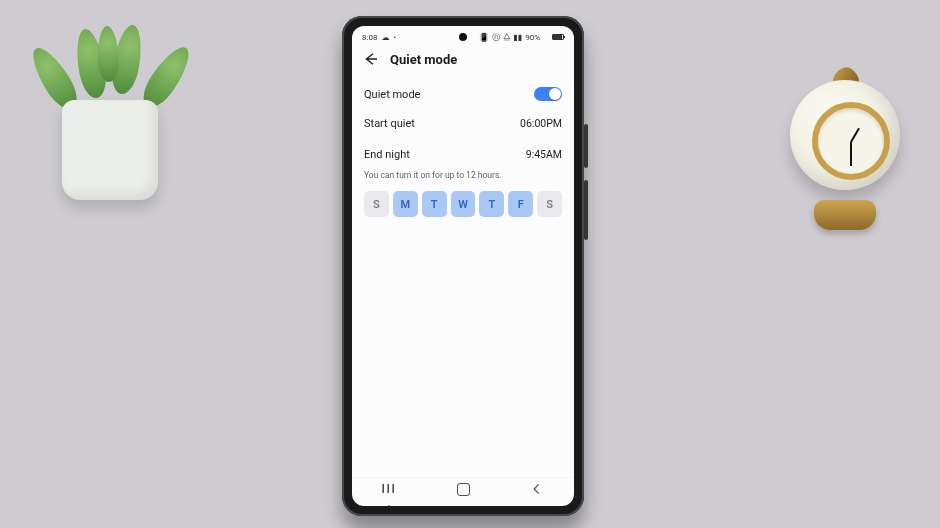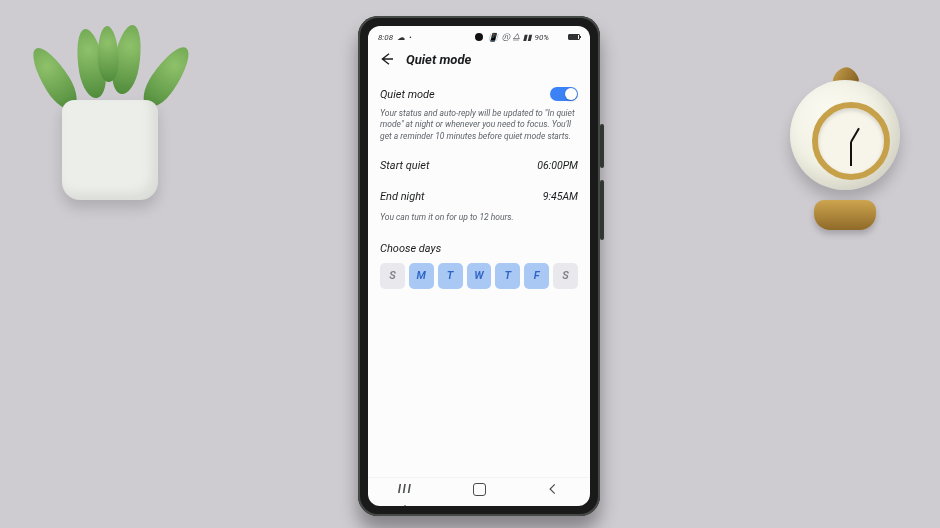--- a/index.html
+++ b/index.html
@@ -100,28 +100,27 @@
     width: 62px;
     height: 30px;
     background: linear-gradient(#cda54f, #8f6a28);
     border-radius: 10px 10px 16px 16px;
     box-shadow: 0 4px 6px rgba(0,0,0,0.2);
   }
 
   
   .phone {
     position: absolute;
-    left: 358px;
+    left: 342px;
     top: 16px;
     width: 242px;
     height: 500px;
     background: #1a1a1a;
     border-radius: 20px;
     box-shadow: 0 14px 18px rgba(0,0,0,0.35), inset 0 0 0 2px #454a47;
-    font-style: italic;
   }
   .phone .side-btn {
     position: absolute;
     right: -4px;
     width: 4px;
     background: #313633;
     border-radius: 2px;
   }
   .phone .sb1 { top: 108px; height: 44px; }
   .phone .sb2 { top: 164px; height: 60px; }
@@ -162,21 +161,21 @@
     align-items: center;
     justify-content: space-between;
     position: relative;
   }
   .status .left { display: flex; align-items: center; gap: 4px; }
   .status .left .glyph { font-size: 8px; }
   .status .right { display: flex; align-items: center; gap: 3px; font-size: 8px; }
   .status .batt {
     display: inline-flex;
     align-items: center;
-    gap: 19px;
+    gap: 12px;
   }
   .status .batt-icon {
     width: 12px;
     height: 6px;
     border: 1px solid #303234;
     border-radius: 1px;
     position: relative;
     box-sizing: border-box;
   }
   .status .batt-icon::after {
@@ -379,35 +378,33 @@
     </div>
 
     <div class="content">
 
       <div class="row">
         <span class="label">Quiet mode</span>
         <span class="toggle">
           <span class="thumb"></span>
         </span>
       </div>
-      <div class="help">Your status and auto-reply will be updated to "In quiet mode" at night or whenever you need to focus. You'll get a reminder 10 minutes before quiet mode starts.</div>
 
       <div class="row tall">
         <span class="label">Start quiet</span>
         <span class="value">06:00PM</span>
       </div>
 
       <div class="row tall">
         <span class="label">End night</span>
         <span class="value">9:45AM</span>
       </div>
 
       <div class="help">You can turn it on for up to 12 hours.</div>
 
-      <div class="section">Choose days</div>
 
       <div class="days" id="day-grid">
 
       <div class="day off">S</div>
           <div class="day on">M</div>
           <div class="day on">T</div>
           <div class="day on">W</div>
           <div class="day on">T</div>
           <div class="day on">F</div>
           <div class="day off">S</div>

